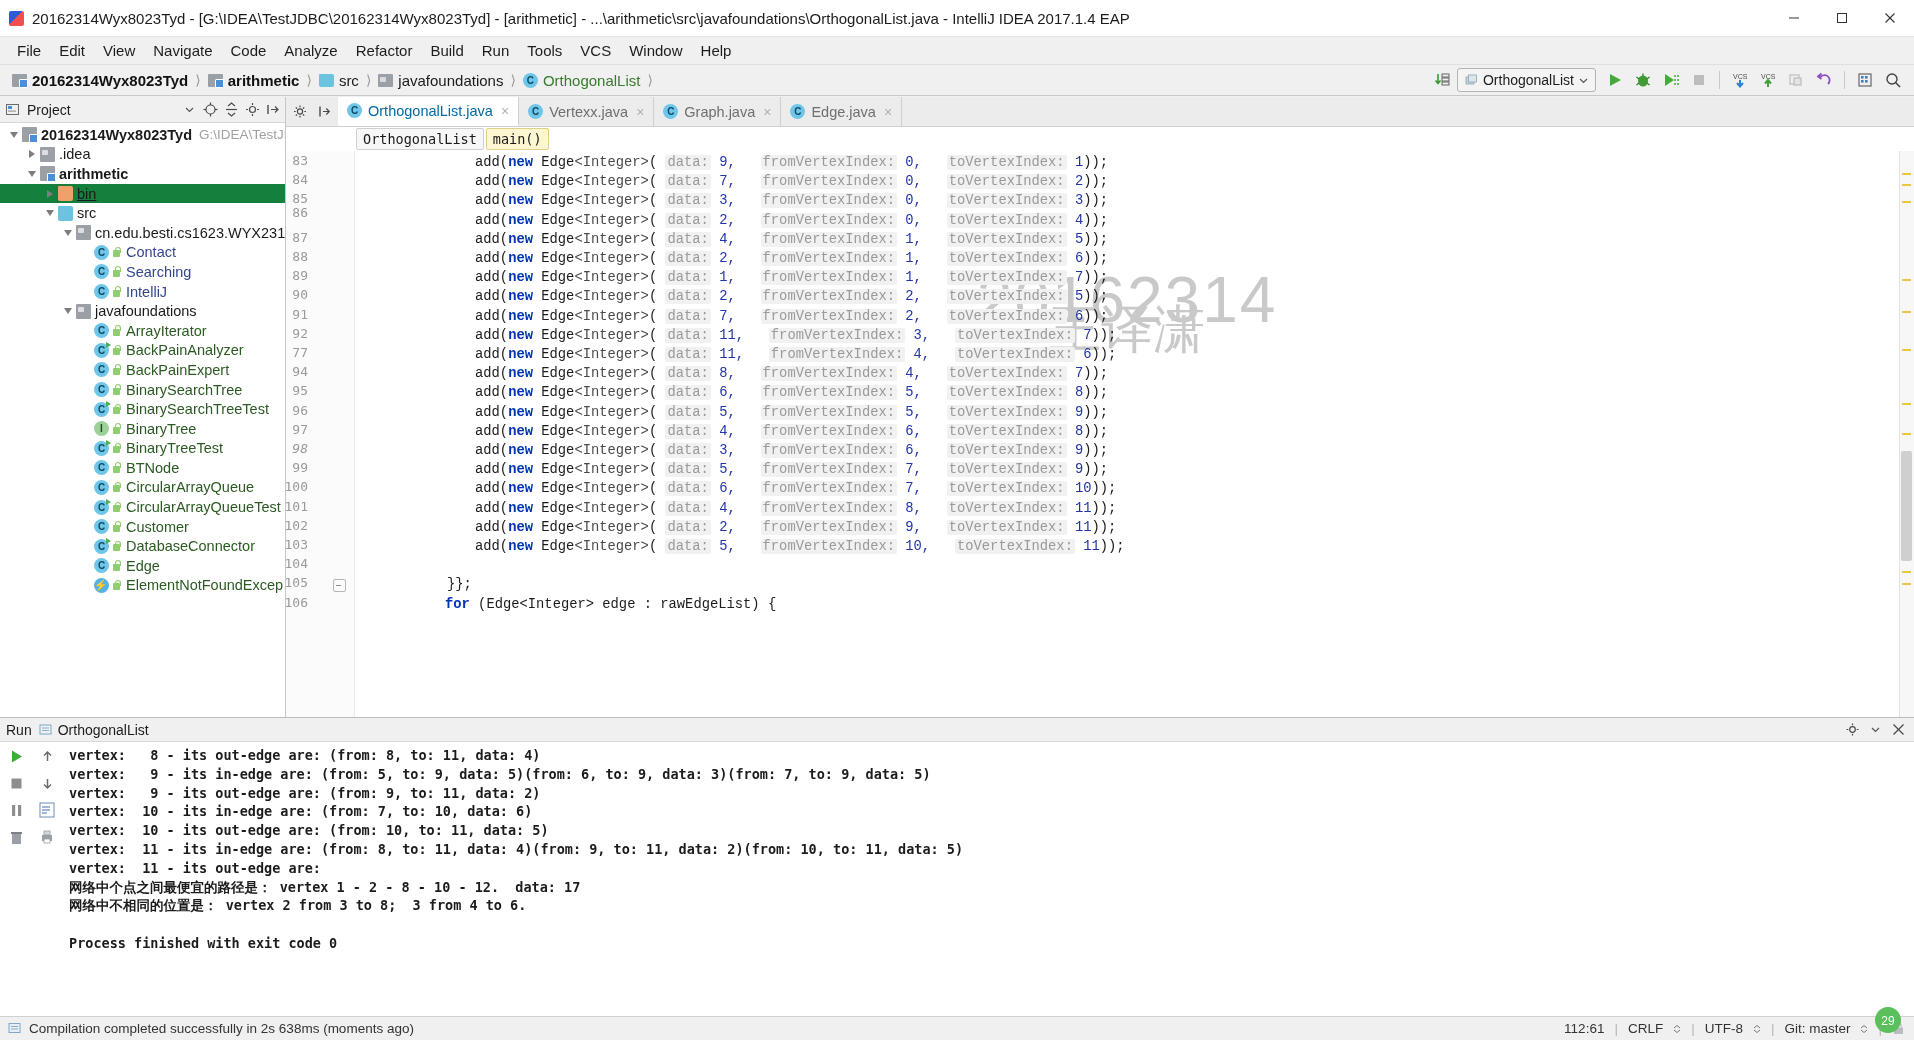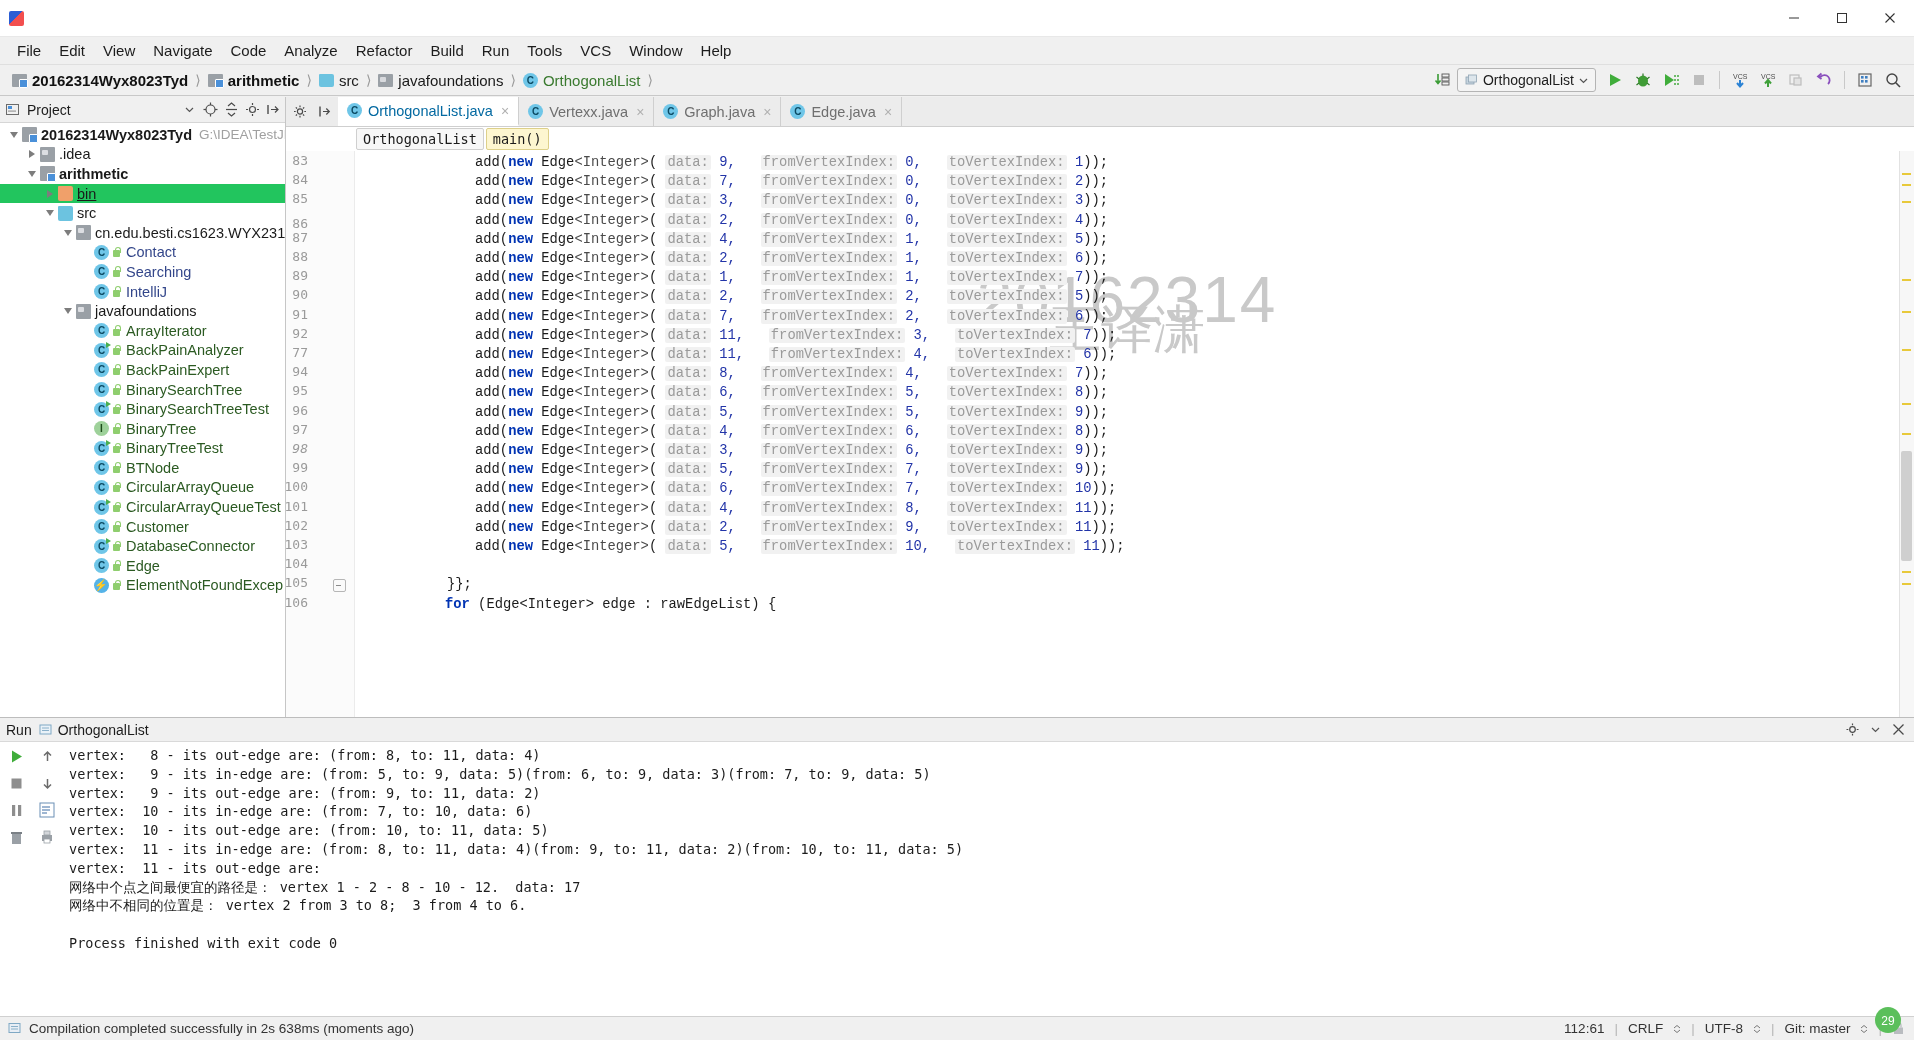--- a/index.html
+++ b/index.html
@@ -68,21 +68,21 @@
   
   .project{width:285px;flex:none;display:flex;flex-direction:column;
            border-right:1px solid #c6c6c6;background:#fff;position:relative;}
   .project-head{height:25px;background:#f0f0f0;display:flex;align-items:center;
                 padding-left:6px;border-bottom:1px solid #d6d6d6;}
   .project-head .ph-title{font-size:14px;margin-left:6px;color:#1c1c1c;}
   .ph-actions{margin-left:auto;display:flex;align-items:center;gap:1px;padding-right:2px;}
   .ph-btn{width:20px;height:20px;display:flex;align-items:center;justify-content:center;}
   .tree{flex:1;overflow:hidden;padding-top:2px;font-size:14.5px;}
   .trow{height:19.6px;display:flex;align-items:center;white-space:nowrap;}
-  .trow.sel{background:#22c55e;text-decoration:underline;}
+  .trow.sel{background:#15803d;text-decoration:underline;}
   .tw{width:16px;height:16px;flex:none;display:flex;align-items:center;justify-content:center;}
   .arrow{width:0;height:0;border-style:solid;}
   .arrow.right{border-width:4.5px 0 4.5px 6px;border-color:transparent transparent transparent #7d7d7d;}
   .arrow.down{border-width:6px 4.5px 0 4.5px;border-color:#7d7d7d transparent transparent transparent;}
   .tlabel{margin-left:4px;}
   .tlabel.bold{font-weight:bold;}
   .tpath{margin-left:7px;color:#a0a0a0;font-size:13.5px;}
   .ico16{width:15px;height:15px;flex:none;position:relative;}
   .f-orange{background:#f0a06a;border-radius:1px 2px 2px 2px;}
   .f-blue{background:#6cc3e0;border-radius:1px 2px 2px 2px;}
@@ -163,38 +163,39 @@
   .rh-right{margin-left:auto;display:flex;align-items:center;gap:3px;padding-right:6px;}
   .run-body{flex:1;display:flex;min-height:0;}
   .run-side{width:33px;flex:none;display:flex;flex-direction:column;align-items:center;
             padding-top:4px;gap:7px;background:#fff;}
   .run-side2{width:28px;flex:none;display:flex;flex-direction:column;align-items:center;
              padding-top:4px;gap:7px;background:#fff;}
   .sbtn{width:22px;height:20px;display:flex;align-items:center;justify-content:center;}
   .console{flex:1;padding:4px 0 0 8px;overflow:hidden;
            font-family:"DejaVu Sans Mono", monospace;font-size:13.5px;line-height:18.8px;
            color:#1c1c1c;white-space:pre;}
-  .console .cn-line{height:18.8px;}
+  .console .cn-line{height:18.8px;font-weight:bold;}
 
   
   .statusbar{position:absolute;left:0;right:0;bottom:0;height:23px;background:#f0f0f0;
              border-top:1px solid #d0d0d0;display:flex;align-items:center;
              font-size:13.5px;color:#333;}
   .sb-left{padding-left:8px;display:flex;align-items:center;gap:7px;}
   .sb-right{margin-left:auto;display:flex;align-items:center;gap:10px;padding-right:8px;}
   .sb-sep{color:#b5b5b5;}
   .memchip{position:absolute;right:10px;bottom:3px;width:40px;height:34px;}
 </style>
 </head>
 <body>
 
 <div class="app">
 
   <div class="titlebar">
     <div class="tb-icon"></div>
+    <div class="tb-text">20162314Wyx8023Tyd - [G:\IDEA\TestJDBC\20162314Wyx8023Tyd] - [arithmetic] - ...\arithmetic\src\javafoundations\OrthogonalList.java - IntelliJ IDEA 2017.1.4 EAP</div>
     <div class="win-btns">
       <div class="win-btn">
         <svg width="12" height="12">
             <line x1="1" y1="6" x2="11" y2="6" stroke="#333" stroke-width="1"></line>
           </svg>
       </div>
       <div class="win-btn">
         <svg width="12" height="12">
             <rect x="1.5" y="1.5" width="9" height="9" fill="none" stroke="#333" stroke-width="1"></rect>
           </svg>
@@ -590,21 +591,21 @@
       <div class="breadcrumb2">
         <span class="bc-chip">OrthogonalList</span>
         <span class="bc-chip hl">main()</span>
       </div>
 
       <div class="codewrap">
         <div class="gutter" id="gutter">
             <div class="gnum" style="top: 2px;">83</div>
             <div class="gnum" style="top: 21.2px;">84</div>
             <div class="gnum" style="top: 40.4px;">85</div>
-            <div class="gnum" style="top: 65px;">86</div>
+            <div class="gnum" style="top: 54px;">86</div>
             <div class="gnum" style="top: 78.8px;">87</div>
             <div class="gnum" style="top: 98px;">88</div>
             <div class="gnum" style="top: 117.2px;">89</div>
             <div class="gnum" style="top: 136.4px;">90</div>
             <div class="gnum" style="top: 155.6px;">91</div>
             <div class="gnum" style="top: 174.8px;">92</div>
             <div class="gnum" style="top: 194px;">77</div>
             <div class="gnum" style="top: 213.2px;">94</div>
             <div class="gnum" style="top: 232.4px;">95</div>
             <div class="gnum" style="top: 251.6px;">96</div>

